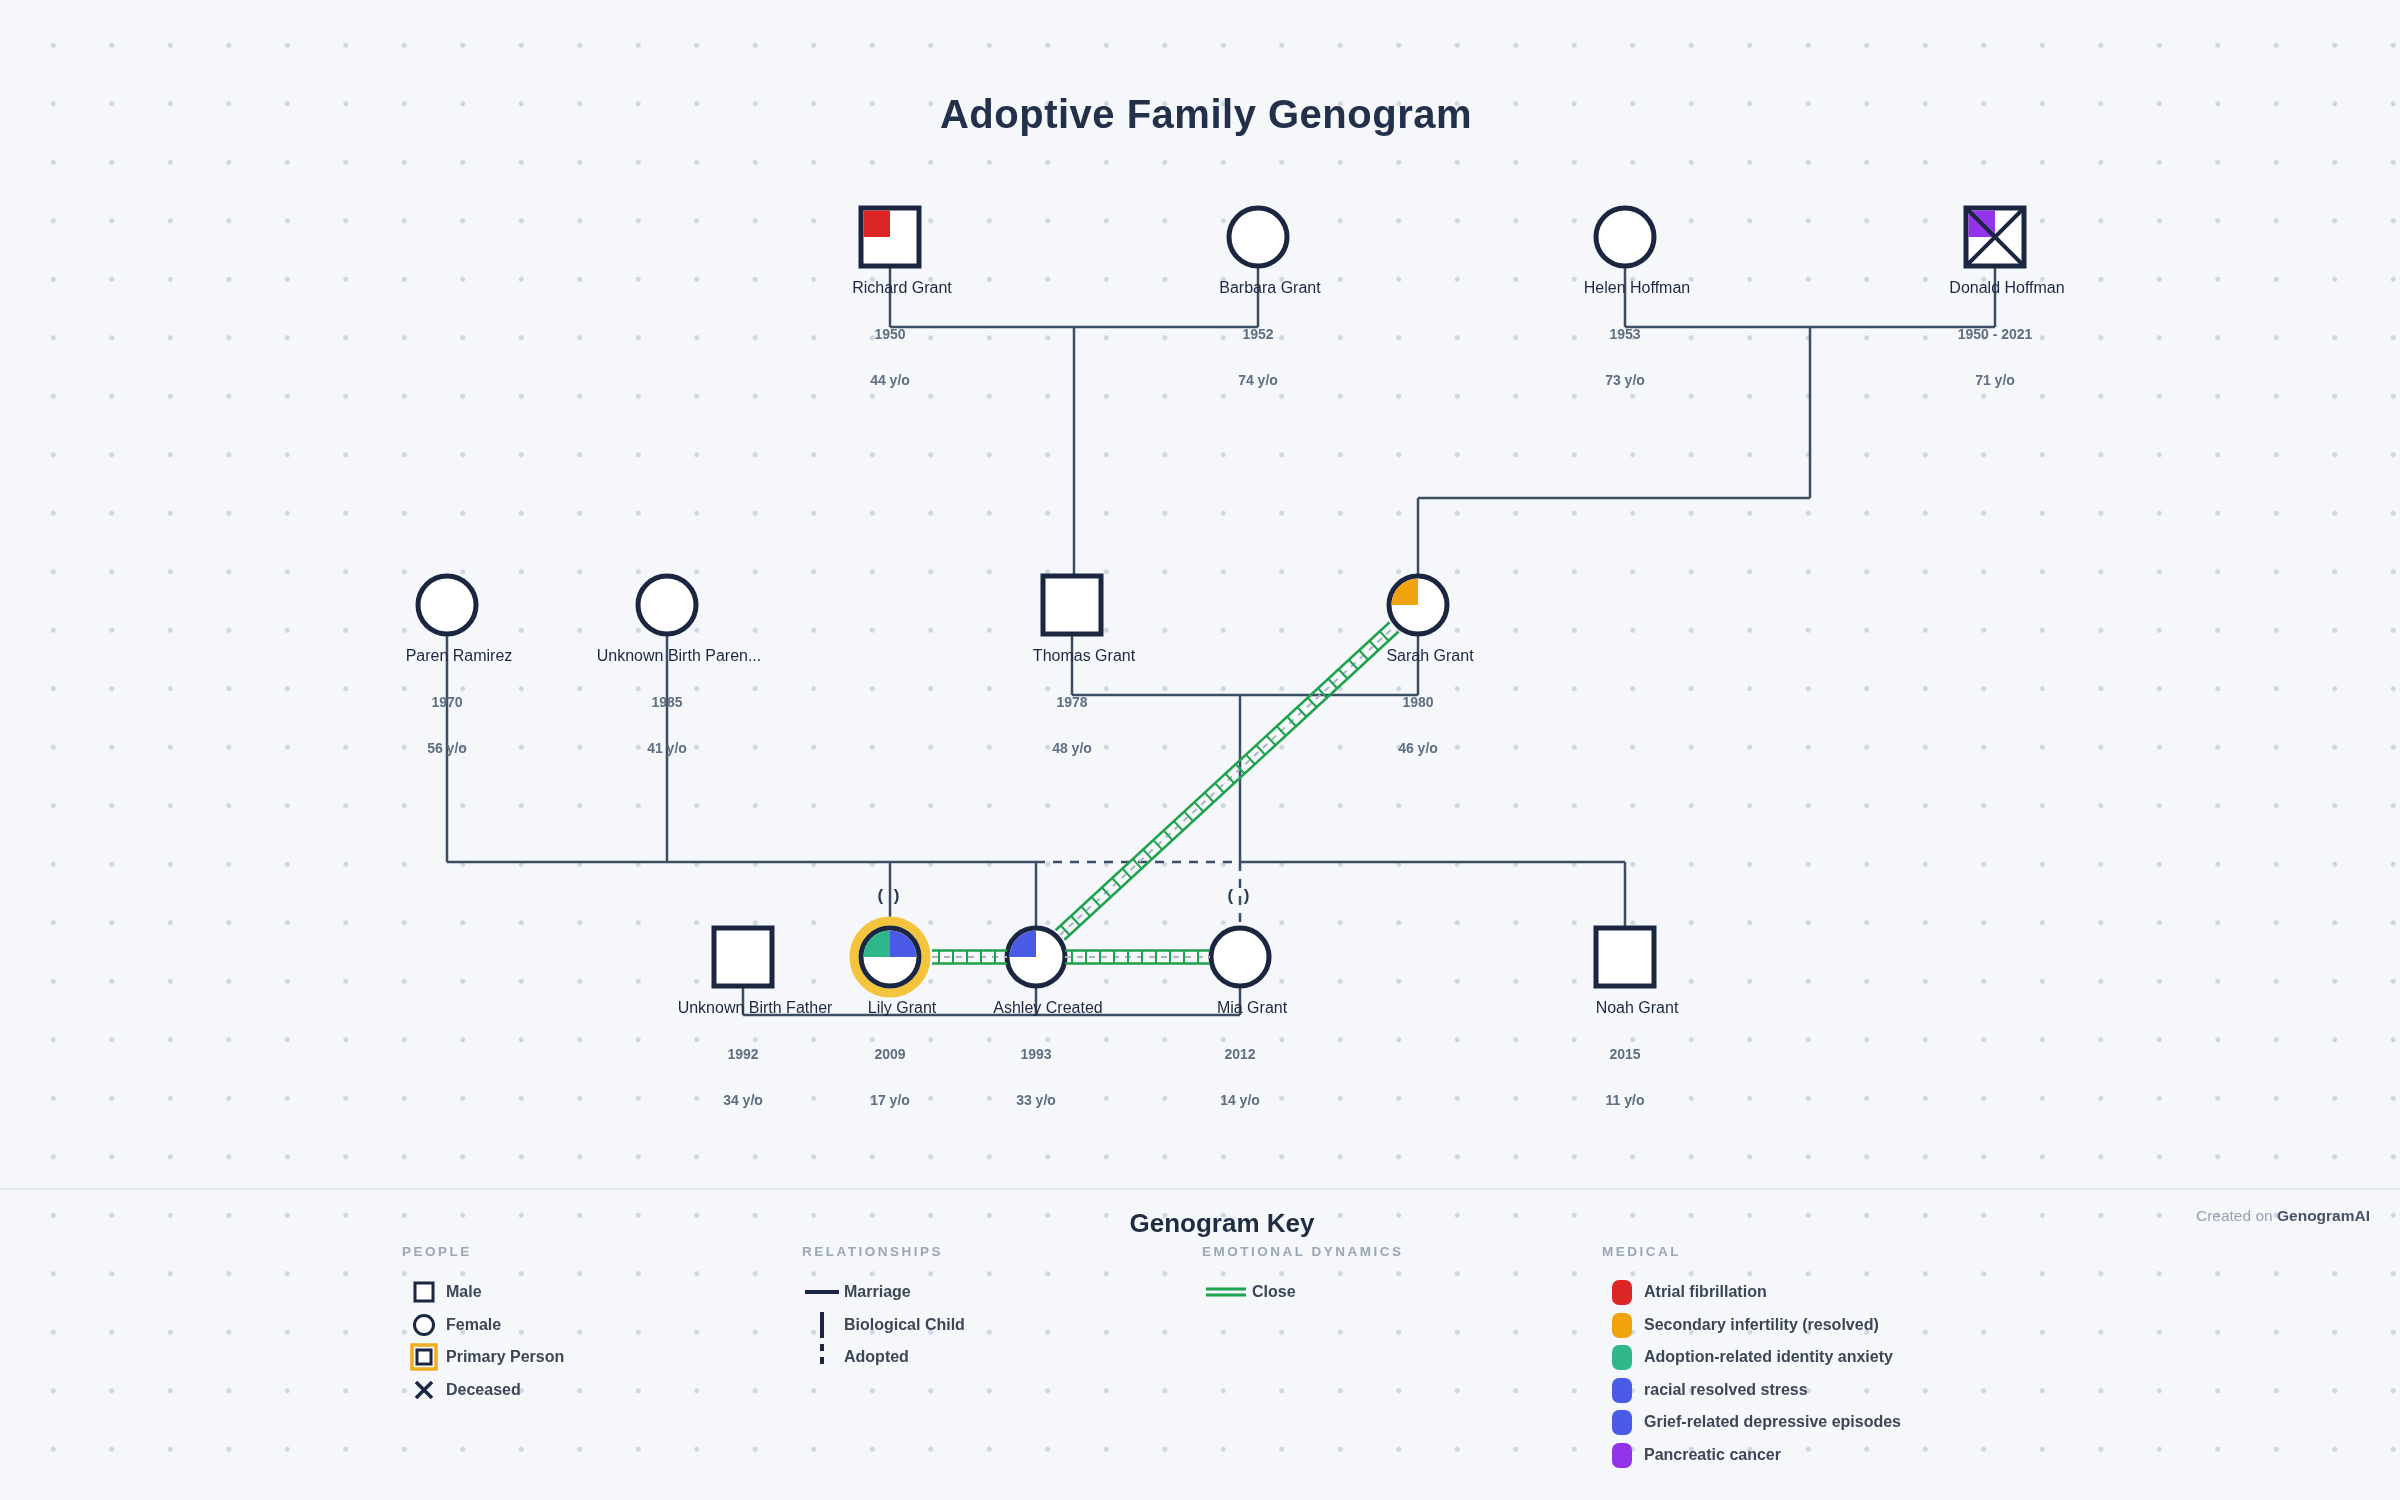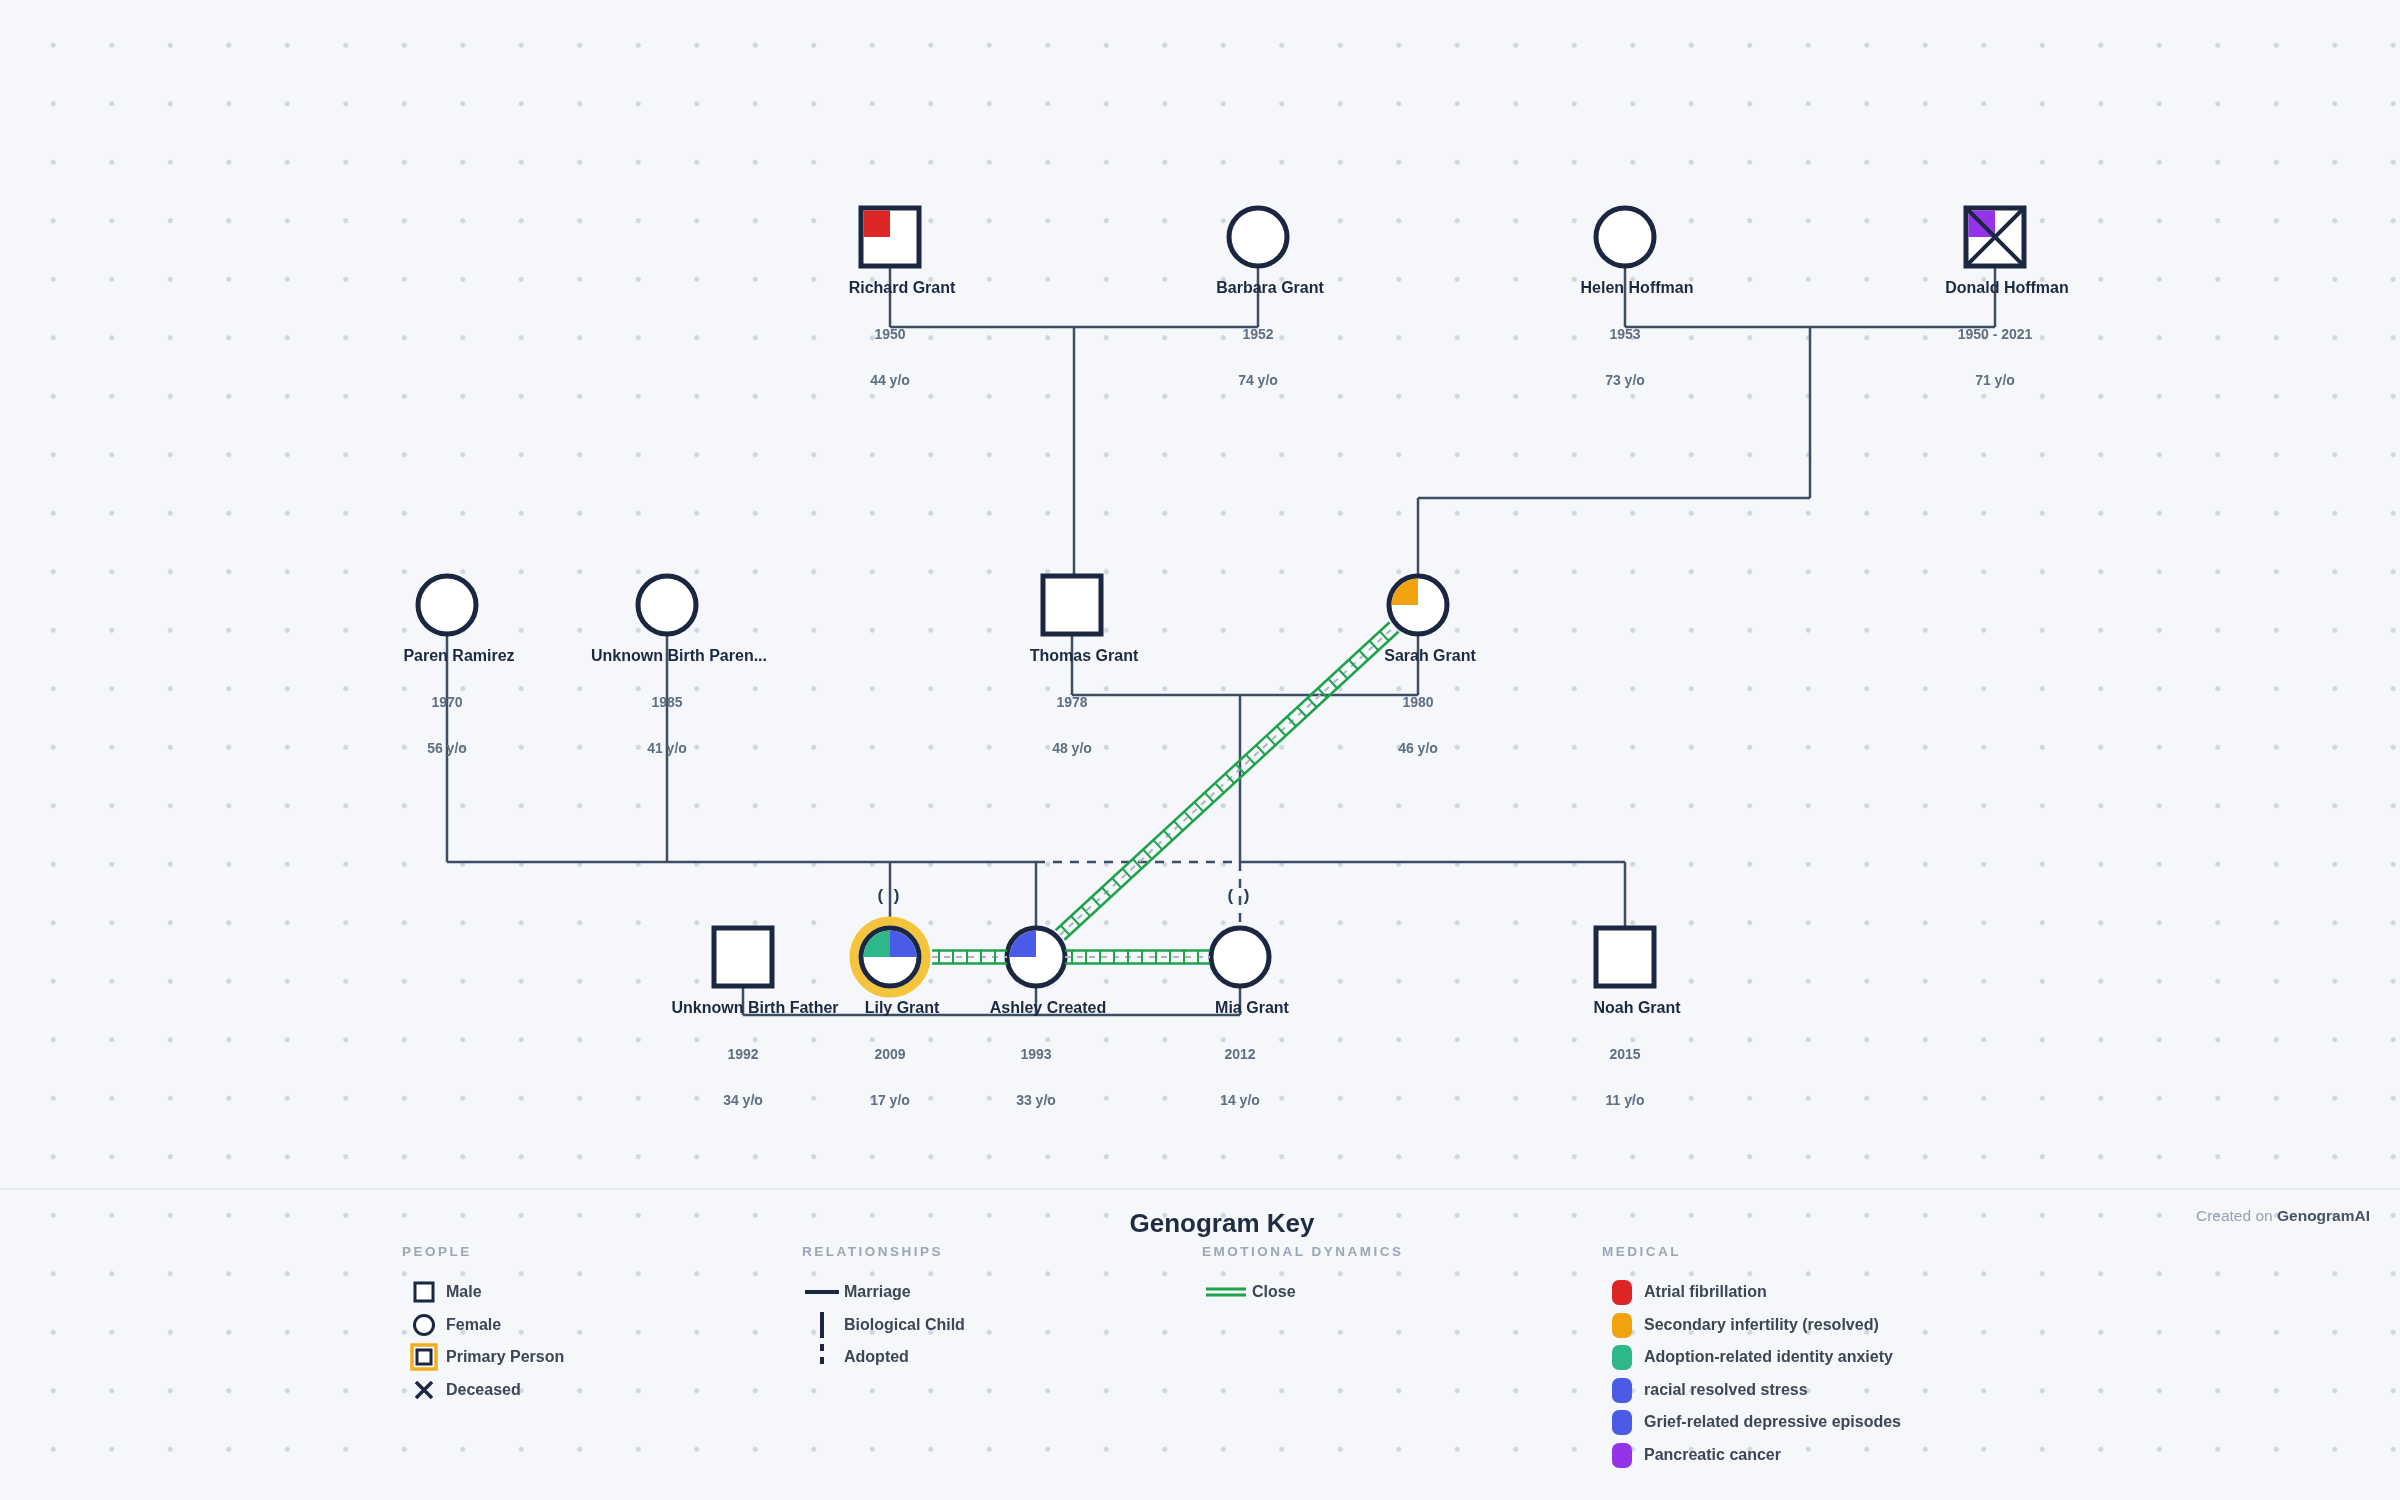--- a/index.html
+++ b/index.html
@@ -11,21 +11,21 @@
       #f5f7fa;
     background-position:24px 16px;
   }
   .stage{position:absolute;inset:0;}
   svg.diagram{position:absolute;left:0;top:0;}
   .page-title{
     position:absolute;left:1206px;top:92px;transform:translateX(-50%);
     font-size:40px;font-weight:700;color:#22304a;letter-spacing:.5px;white-space:nowrap;
   }
   .node-label{position:absolute;width:220px;text-align:center;line-height:18px;}
-  .node-label .nm{display:inline-block;font-size:16px;font-weight:700;color:#1c2940;white-space:nowrap;margin-left:24px;}
+  .node-label .nm{display:inline-block;font-size:16px;font-weight:400;color:#1c2940;white-space:nowrap;margin-left:24px;}
   .node-label .yr,.node-label .ag{display:block;font-size:14px;font-weight:700;color:#5f6e80;margin-top:28px;}
   .adopt-marker{
     position:absolute;width:64px;text-align:center;font-size:17px;font-weight:600;
     color:#2c3a4f;letter-spacing:3px;white-space:pre;
   }
   .divider{position:absolute;left:0;top:1188px;width:2400px;border-top:2px solid #e4e9ef;}
   .key-title{
     position:absolute;left:1222px;top:1208px;transform:translateX(-50%);
     font-size:26px;font-weight:700;color:#1f2c42;white-space:nowrap;
   }
@@ -100,20 +100,21 @@
         <path d="M939.0 963.5 L939.0 950.5 M953.0 963.5 L953.0 950.5 M967.0 963.5 L967.0 950.5 M981.0 963.5 L981.0 950.5 M995.0 963.5 L995.0 950.5 " stroke="#1ea24c" stroke-width="2" fill="none"></path>
         <path d="M1065 957 L1210 957" stroke="#aab6c2" stroke-width="2" stroke-dasharray="6 6" fill="none"></path>
         <path d="M1065 963.5 L1210 963.5 M1065 950.5 L1210 950.5" stroke="#1ea24c" stroke-width="2.5" fill="none"></path>
         <path d="M1072.0 963.5 L1072.0 950.5 M1086.0 963.5 L1086.0 950.5 M1100.0 963.5 L1100.0 950.5 M1114.0 963.5 L1114.0 950.5 M1128.0 963.5 L1128.0 950.5 M1142.0 963.5 L1142.0 950.5 M1156.0 963.5 L1156.0 950.5 M1170.0 963.5 L1170.0 950.5 M1184.0 963.5 L1184.0 950.5 M1198.0 963.5 L1198.0 950.5 " stroke="#1ea24c" stroke-width="2" fill="none"></path>
         <path d="M1060 935 L1394 627" stroke="#aab6c2" stroke-width="2" stroke-dasharray="6 6" fill="none"></path>
         <path d="M1064.4064433008612 939.7784157872976 L1398.4064433008612 631.7784157872976 M1055.5935566991388 930.2215842127024 L1389.5935566991388 622.2215842127024" stroke="#1ea24c" stroke-width="2.5" fill="none"></path>
         <path d="M1069.6 935.0 L1060.7 925.5 M1079.8 925.5 L1071.0 916.0 M1090.1 916.1 L1081.3 906.5 M1100.4 906.6 L1091.6 897.0 M1110.7 897.1 L1101.9 887.5 M1121.0 887.6 L1112.2 878.0 M1131.3 878.1 L1122.5 868.5 M1141.6 868.6 L1132.8 859.0 M1151.9 859.1 L1143.1 849.5 M1162.2 849.6 L1153.4 840.1 M1172.5 840.1 L1163.7 830.6 M1182.8 830.6 L1174.0 821.1 M1193.1 821.1 L1184.2 811.6 M1203.3 811.7 L1194.5 802.1 M1213.6 802.2 L1204.8 792.6 M1223.9 792.7 L1215.1 783.1 M1234.2 783.2 L1225.4 773.6 M1244.5 773.7 L1235.7 764.1 M1254.8 764.2 L1246.0 754.6 M1265.1 754.7 L1256.3 745.2 M1275.4 745.2 L1266.6 735.7 M1285.7 735.7 L1276.9 726.2 M1296.0 726.2 L1287.2 716.7 M1306.3 716.7 L1297.5 707.2 M1316.6 707.3 L1307.7 697.7 M1326.9 697.8 L1318.0 688.2 M1337.1 688.3 L1328.3 678.7 M1347.4 678.8 L1338.6 669.2 M1357.7 669.3 L1348.9 659.7 M1368.0 659.8 L1359.2 650.2 M1378.3 650.3 L1369.5 640.8 M1388.6 640.8 L1379.8 631.3 " stroke="#1ea24c" stroke-width="2" fill="none"></path>
       </g>
     </svg>
 
+  <div class="page-title">Adoptive Family Genogram</div>
 
   <div class="node-label" style="left:780px;top:279px">
     <span class="nm">Richard Grant</span>
     <span class="yr">1950</span>
     <span class="ag">44 y/o</span>
   </div>
   <div class="node-label" style="left:1148px;top:279px">
     <span class="nm">Barbara Grant</span>
     <span class="yr">1952</span>
     <span class="ag">74 y/o</span>

